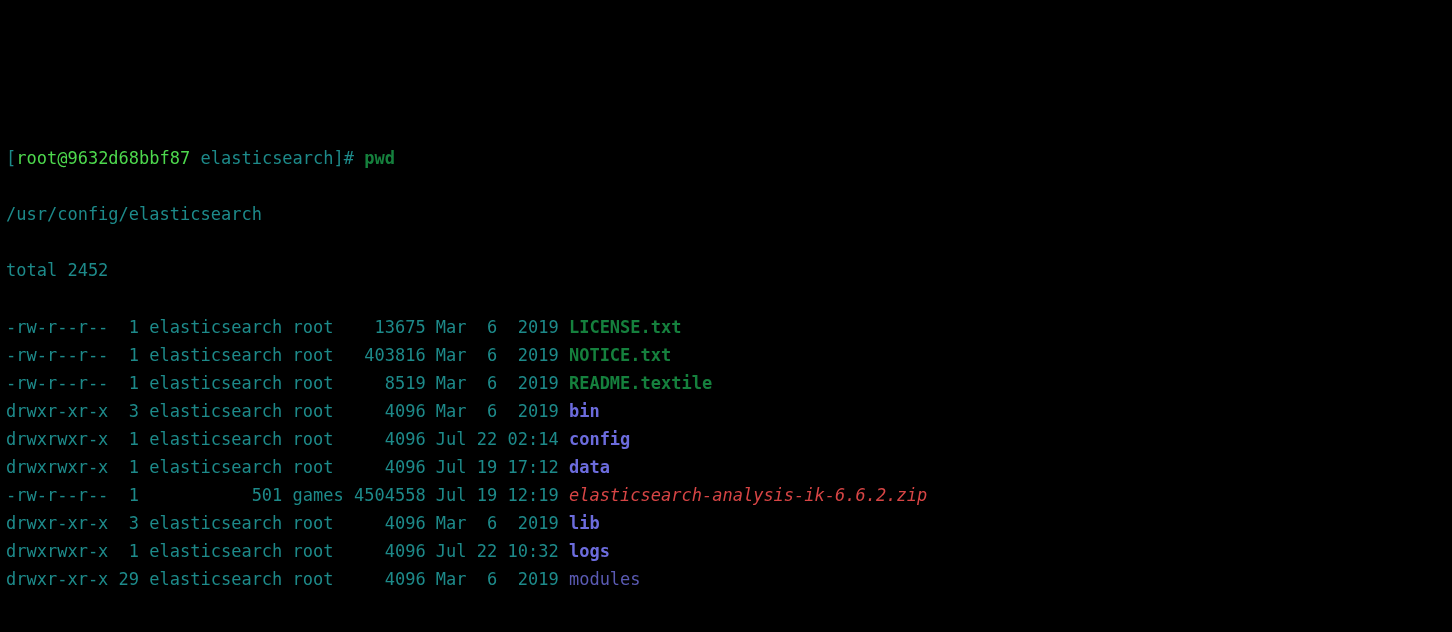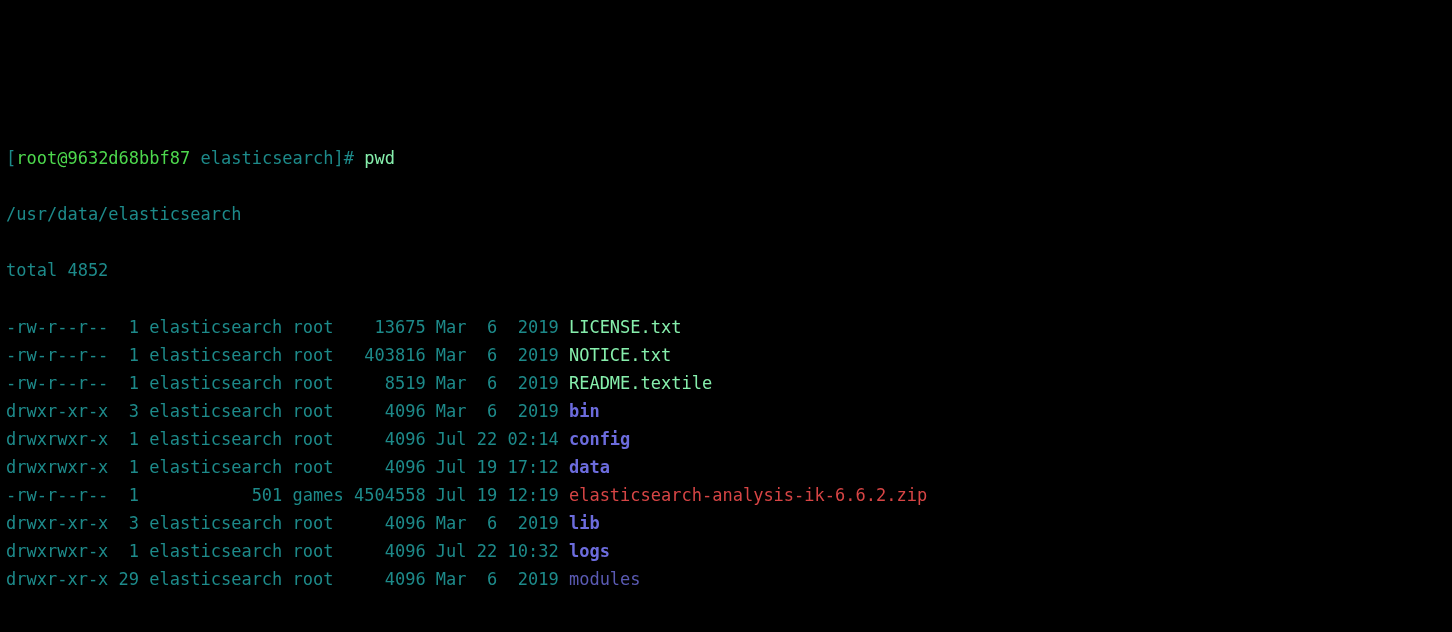--- a/index.html
+++ b/index.html
@@ -8,34 +8,34 @@
     font-family: 'Menlo', 'Monaco', 'Consolas', monospace;
     font-size: 17px;
     line-height: 1.65;
     padding: 4px 6px;
     white-space: pre;
     color: #cccccc;
   }
   .green { color: #4dd84d; margin-top: 28px; }
   .teal { color: #1d8a8a; }
   .blue { color: #6c6cdd; font-weight: bold; }
-  .red { color: #d74545; }
-  .white { color: #86efac; }
+  .red { color: #d74545; font-style: italic; }
+  .white { color: #15803d; font-weight: bold; }
   .dimpurple { color: #5a5ab3; }
   .line { display: block; }
 </style>
 </head>
 <body>
 
 
 
 <div>
 <span class="line"><span class="teal">[</span><span class="green">root@9632d68bbf87</span><span class="teal"> elasticsearch</span><span class="teal">]# </span><span class="white">pwd</span></span>
-<span class="line teal">/usr/data/elasticsearch</span>
-<span class="line teal">total 4852</span>
+<span class="line teal">/usr/config/elasticsearch</span>
+<span class="line teal">total 2452</span>
 <div id="rows1-container"><span class="line"><span class="teal">-rw-r--r--  1 elasticsearch root    13675 Mar  6  2019 </span><span class="white">LICENSE.txt</span></span><span class="line"><span class="teal">-rw-r--r--  1 elasticsearch root   403816 Mar  6  2019 </span><span class="white">NOTICE.txt</span></span><span class="line"><span class="teal">-rw-r--r--  1 elasticsearch root     8519 Mar  6  2019 </span><span class="white">README.textile</span></span><span class="line"><span class="teal">drwxr-xr-x  3 elasticsearch root     4096 Mar  6  2019 </span><span class="blue">bin</span></span><span class="line"><span class="teal">drwxrwxr-x  1 elasticsearch root     4096 Jul 22 02:14 </span><span class="blue">config</span></span><span class="line"><span class="teal">drwxrwxr-x  1 elasticsearch root     4096 Jul 19 17:12 </span><span class="blue">data</span></span><span class="line"><span class="teal">-rw-r--r--  1           501 games 4504558 Jul 19 12:19 </span><span class="red">elasticsearch-analysis-ik-6.6.2.zip</span></span><span class="line"><span class="teal">drwxr-xr-x  3 elasticsearch root     4096 Mar  6  2019 </span><span class="blue">lib</span></span><span class="line"><span class="teal">drwxrwxr-x  1 elasticsearch root     4096 Jul 22 10:32 </span><span class="blue">logs</span></span><span class="line"><span class="teal">drwxr-xr-x 29 elasticsearch root     4096 Mar  6  2019 </span><span class="dimpurple">modules</span></span></div>
 
 
 
 
 
 
 
 </div>
 

